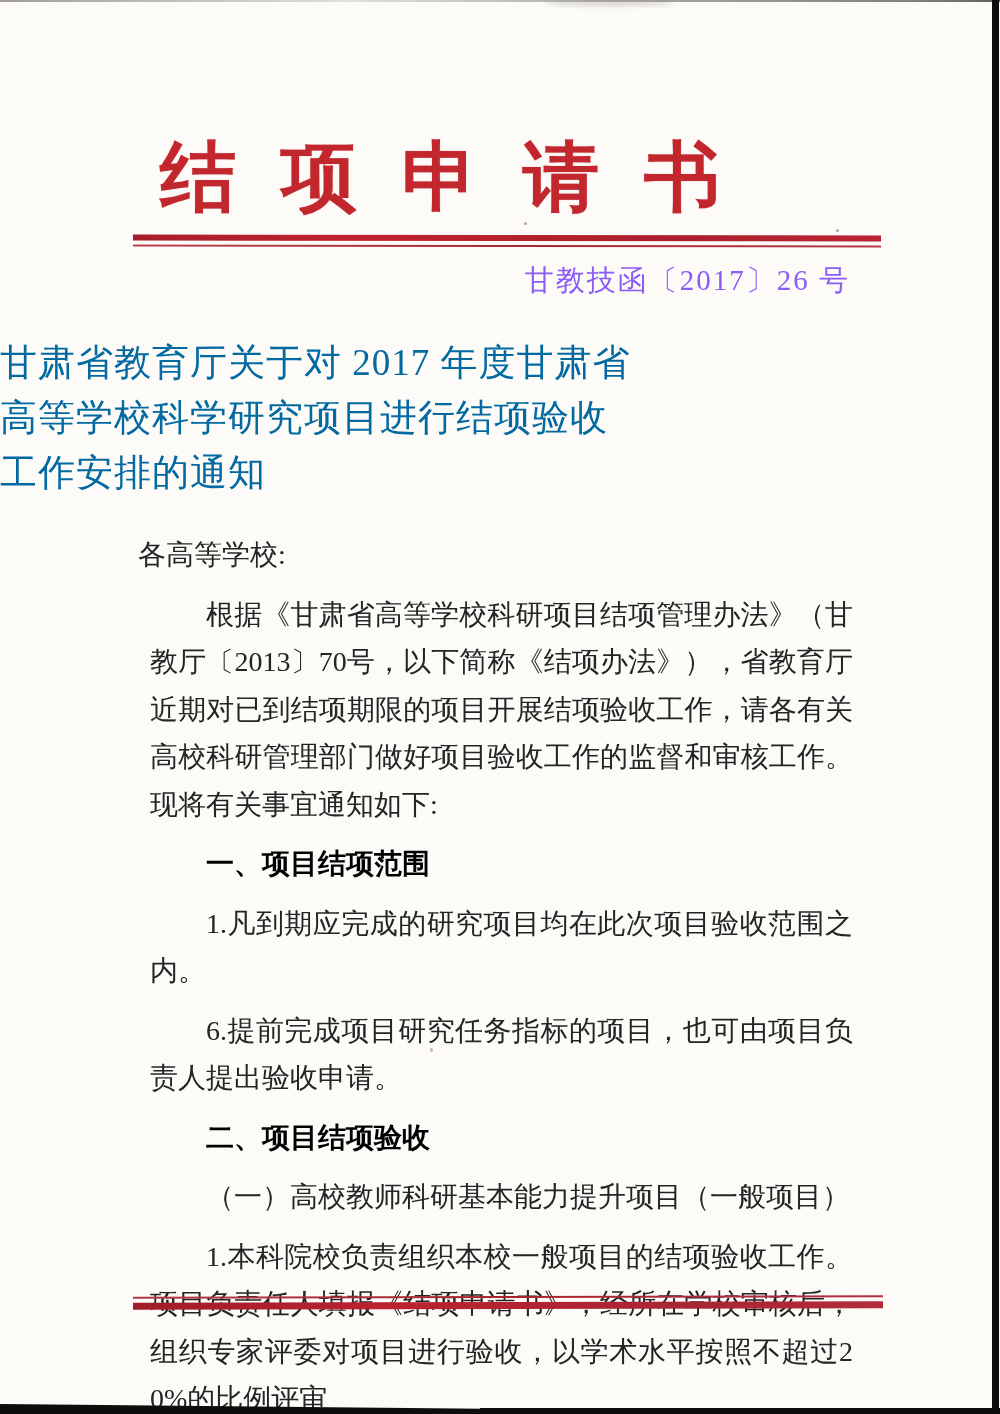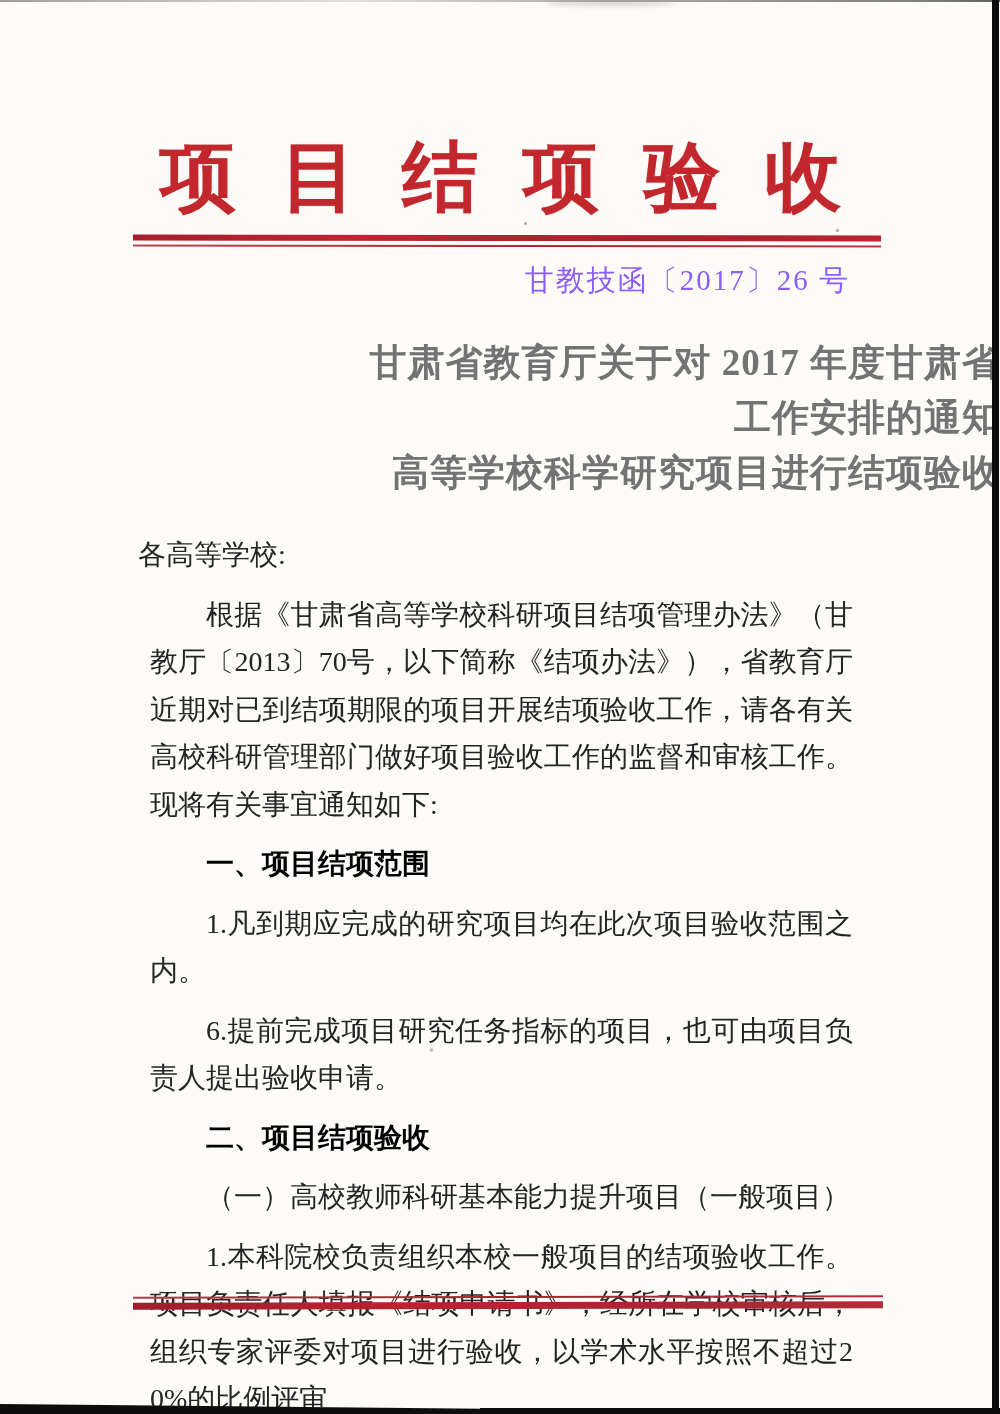--- a/index.html
+++ b/index.html
@@ -31,23 +31,23 @@
   .rule-top .thick{height:6px;background:linear-gradient(90deg,#a61e2b,#c0232f 30%,#ab1f2c 70%,#b82432);}
   .rule-top .thin{height:2px;margin-top:4px;background:linear-gradient(90deg,#b84550,#a92734 55%,#b63a46);}
   .doc-number{
     position:absolute;top:261px;right:150px;
     font-size:29px;letter-spacing:2px;white-space:nowrap;
     color:#8b5cf6;
   }
   
   .title{
     position:absolute;top:335px;left:0;width:100%;
-    text-align:right;
-    font-size:37px;font-weight:700;line-height:55px;
-    letter-spacing:1px;color:#737373;
+    text-align:left;
+    font-size:37px;font-weight:400;line-height:55px;
+    letter-spacing:1px;color:#0369a1;
   }
   
   .body-text{
     position:absolute;top:531px;left:138px;width:727px;
     font-size:28px;line-height:47.5px;
     text-align:justify;word-break:break-all;
     color:#242424;
   }
   .salutation{margin:0;}
   .block{margin:12px;}
@@ -86,33 +86,33 @@
   .speck{position:absolute;border-radius:50%;}
   .speck.s1{left:524px;top:222px;width:3px;height:3px;background:rgba(150,60,60,.5);}
   .speck.s2{left:836px;top:229px;width:3px;height:3px;background:rgba(90,80,80,.5);}
   .speck.s3{left:430px;top:1048px;width:3px;height:4px;background:rgba(160,80,80,.45);}
 </style>
 </head>
 <body>
 
 <div class="page">
 
-  <div class="agency">项目结项验收</div>
+  <div class="agency">结项申请书</div>
 
   <div class="rule-top">
     <div class="thick"></div>
     <div class="thin"></div>
   </div>
 
   <div class="doc-number">甘教技函〔2017〕26 号</div>
 
   <div class="title">
     <div>甘肃省教育厅关于对 2017 年度甘肃省</div>
+    <div>高等学校科学研究项目进行结项验收</div>
     <div>工作安排的通知</div>
-    <div>高等学校科学研究项目进行结项验收</div>
   </div>
 
   <div class="body-text">
     <p class="salutation">各高等学校:</p>
 
   <p class="block p">根据《甘肃省高等学校科研项目结项管理办法》（甘教厅〔2013〕70号，以下简称《结项办法》），省教育厅近期对已到结项期限的项目开展结项验收工作，请各有关高校科研管理部门做好项目验收工作的监督和审核工作。现将有关事宜通知如下:</p>
       <p class="block h">一、项目结项范围</p>
       <p class="block p">1.凡到期应完成的研究项目均在此次项目验收范围之内。</p>
       <p class="block p">6.提前完成项目研究任务指标的项目，也可由项目负责人提出验收申请。</p>
       <p class="block h">二、项目结项验收</p>

